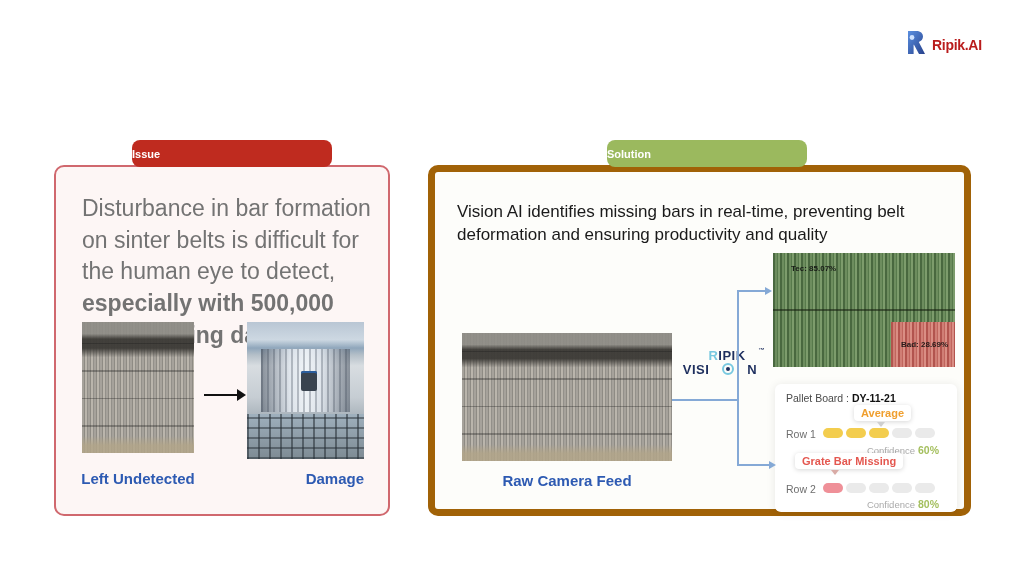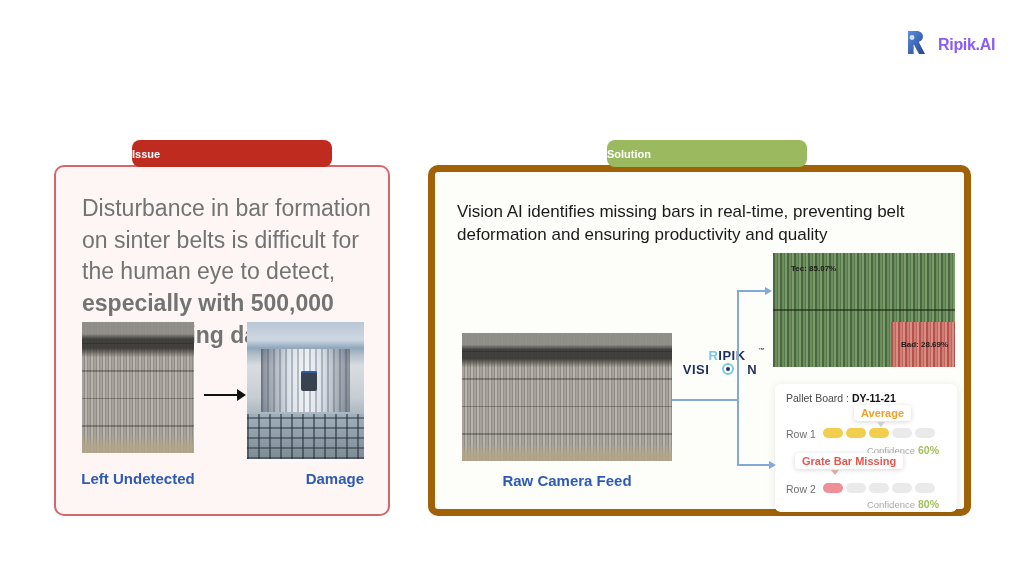--- a/index.html
+++ b/index.html
@@ -8,21 +8,21 @@
     font-family:"Liberation Sans","DejaVu Sans",sans-serif;overflow:hidden;
     margin:0 auto;
   }
 
   
   .page-title{
     position:absolute;left:55px;top:54px;font-size:24px;font-weight:700;
     color:#35509c;letter-spacing:-0.2px;
   }
   .brand{position:absolute;left:903px;top:30px;display:flex;align-items:center;gap:5px;}
-  .brand-text{font-size:16px;font-weight:700;color:#8b5cf6;letter-spacing:-0.3px;margin-left:6px;}
+  .brand-text{font-size:14px;font-weight:700;color:#b91c1c;letter-spacing:-0.3px;}
 
   
   .tab{
     position:absolute;width:200px;height:27px;border-radius:8px;z-index:3;
     display:flex;align-items:center;justify-content:flex-start;
     color:#fff;font-size:11px;font-weight:700;
   }
   .tab-issue{left:132px;top:140px;background:#bf2b1f;}
   .tab-solution{left:607px;top:140px;background:#9bb95e;}
 

